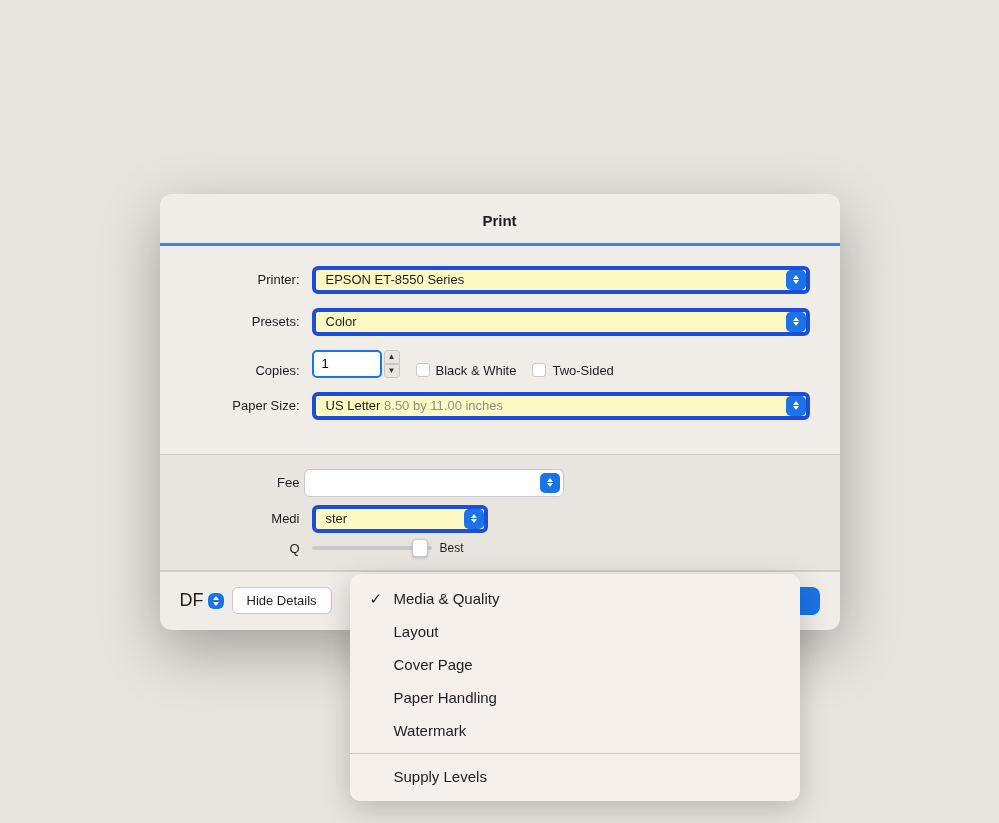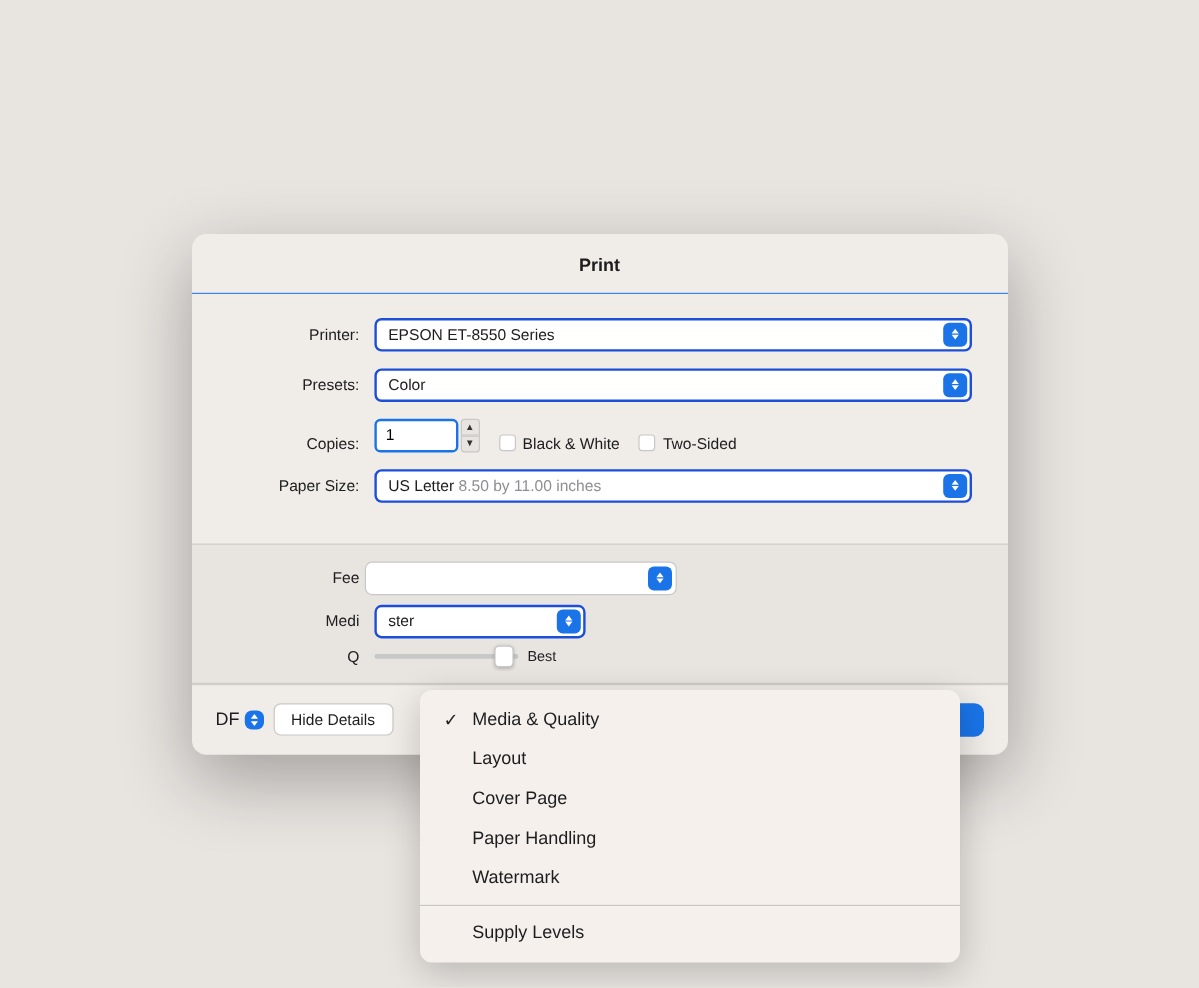--- a/index.html
+++ b/index.html
@@ -25,21 +25,21 @@
       padding: 0;
       box-shadow: 0 20px 60px rgba(0,0,0,0.3);
       position: relative;
     }
 
     .dialog-title {
       text-align: center;
       font-size: 15px;
       font-weight: 600;
       padding: 18px 20px 14px;
-      border-bottom: 1px solid #3b82f6;
+      border-bottom: 3px solid #3b82f6;
       color: #1d1d1f;
     }
 
     .dialog-body {
       padding: 20px 30px;
     }
 
     .form-row {
       display: flex;
       align-items: center;
@@ -233,21 +233,21 @@
       border-top: 1px solid #d0ccc8;
     }
 
     .footer-left {
       display: flex;
       align-items: center;
       gap: 8px;
     }
 
     .pdf-label {
-      font-size: 15px;
+      font-size: 18px;
       font-weight: 500;
       color: #1d1d1f;
     }
 
     .pdf-btn {
       display: flex;
       align-items: center;
       background: #1a74e8;
       border-radius: 6px;
       padding: 3px 5px;
@@ -285,22 +285,22 @@
       border: none;
       border-radius: 8px;
       padding: 6px 20px;
       font-size: 14px;
       font-weight: 500;
       cursor: pointer;
       color: white;
     }
 
     .select-text {
-      background: #ffffff;
-      border: 2px solid #1d4ed8;
+      background: #fef9c3;
+      border: 4px solid #1d4ed8;
       border-radius: 6px;
       padding: 4px 30px 4px 10px;
       font-size: 13px;
       height: 28px;
       display: flex;
       align-items: center;
       cursor: pointer;
       user-select: none;
     }
 

